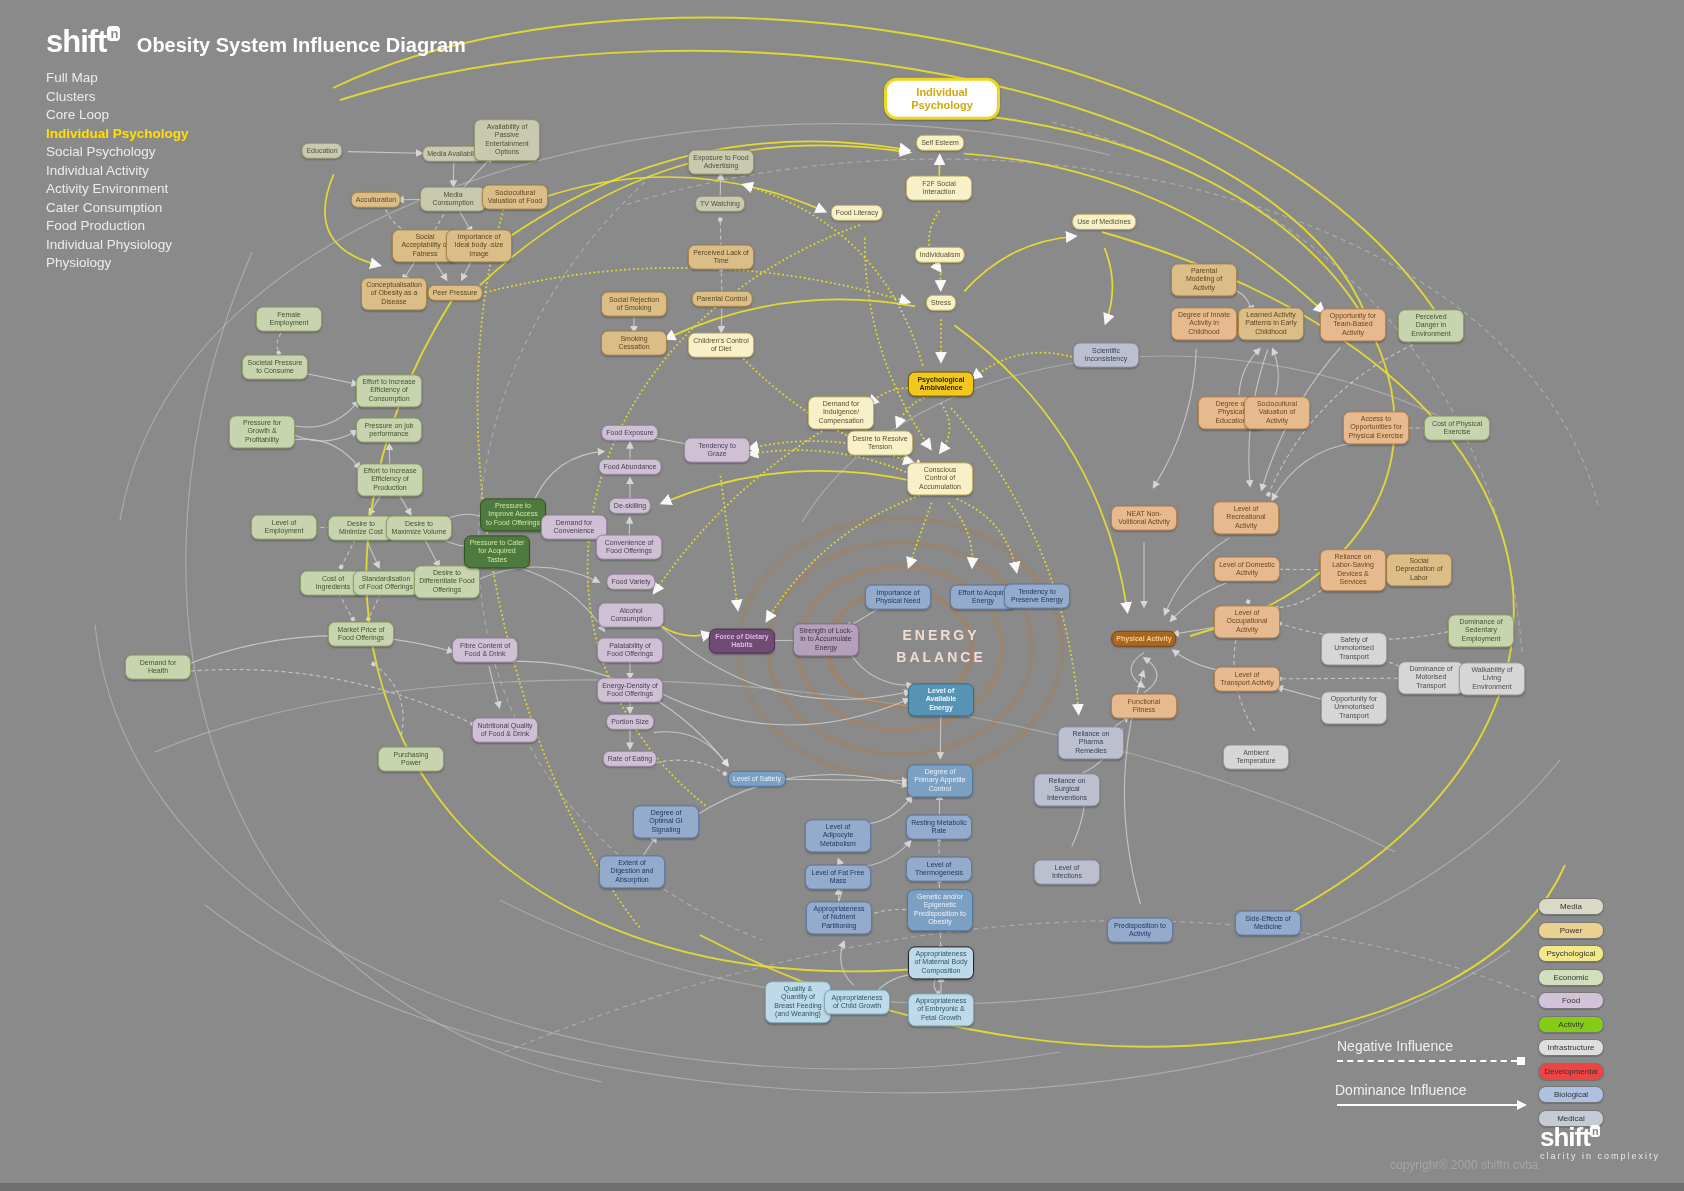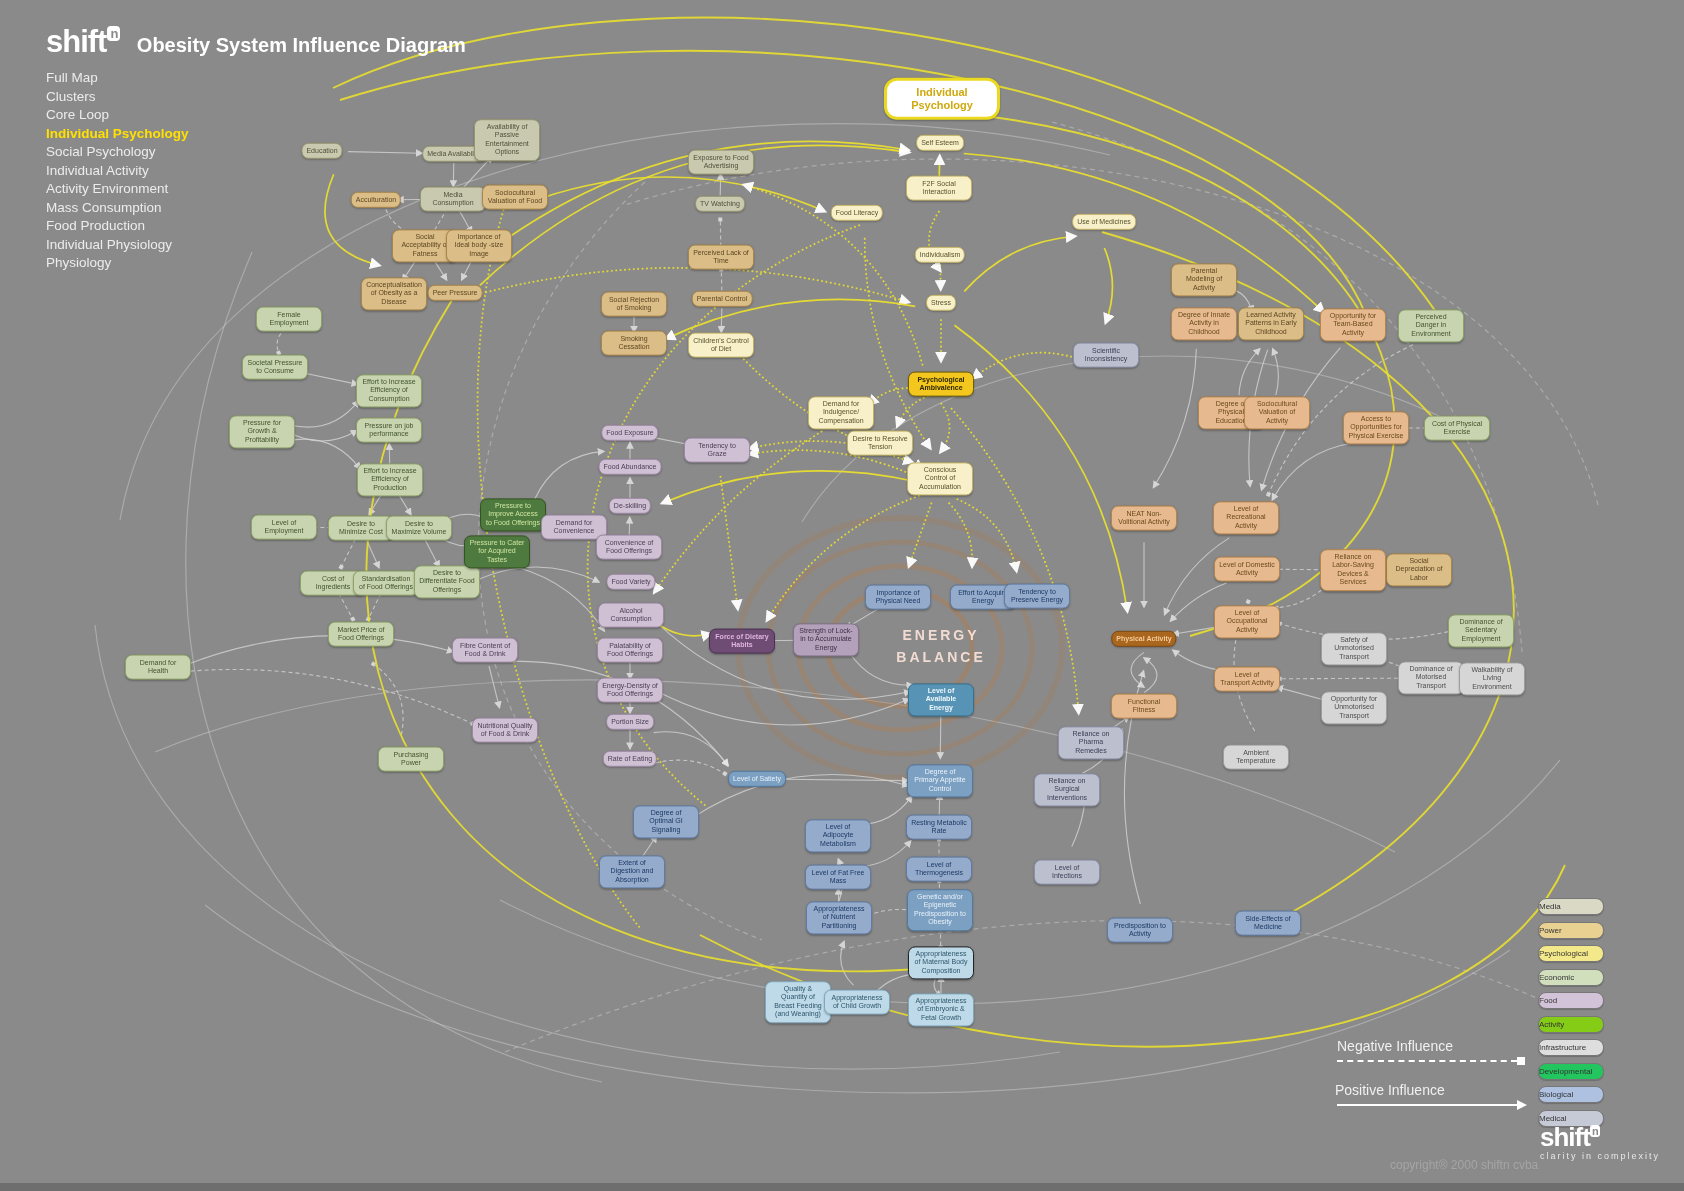--- a/index.html
+++ b/index.html
@@ -39,25 +39,25 @@
   .s-teal{background:#5793b5 !important;border-color:#36708e !important;color:#eef8fd !important;font-weight:bold;}
   .s-biohl{background:#7ba0c2 !important;border-color:#53799e !important;color:#eaf2fa !important;}
   .s-maternal{border:1.8px solid #222 !important;}
   .s-lockin{background:#b3a0ba !important;border-color:#84718c !important;color:#3e3246 !important;}
   
   #energy-balance{position:absolute;left:941px;top:646px;transform:translate(-50%,-50%);
      text-align:center;color:#f2dcd2;font-weight:bold;font-size:14px;letter-spacing:3px;line-height:1.6;}
   
   #legend{position:absolute;left:1538px;top:898px;width:70px;}
   .chip{width:64px;height:15px;border:1px solid #777;border-radius:8px;font-size:8px;
-        line-height:15px;text-align:left;margin-bottom:6.5px;color:#333;background:#ddd;
+        line-height:15px;text-align:center;margin-bottom:6.5px;color:#333;background:#ddd;
         box-shadow:0 1px 1px rgba(0,0,0,.2);}
   .k-media{background:#d9d9c6}.k-social{background:#e9d191}.k-psych{background:#f4e98a}
   .k-econ{background:#d2dfbd}.k-food{background:#d3c3d9}.k-act{background:#84cc16}
-  .k-infra{background:#dedede}.k-dev{background:#22c55e}.k-bio{background:#aec1e0}.k-med{background:#c6c9d6}
+  .k-infra{background:#dedede}.k-dev{background:#ef4444}.k-bio{background:#aec1e0}.k-med{background:#c6c9d6}
   .lg-lab{position:absolute;color:#f0f0f0;font-size:14px;white-space:nowrap;}
   #neg-lab{left:1337px;top:1038px;}
   #pos-lab{left:1335px;top:1082px;}
   .lg-line{position:absolute;width:180px;}
   #neg-line{left:1337px;top:1060px;border-top:2px dashed #fff;}
   #neg-line::after{content:"";position:absolute;right:-8px;top:-5px;width:8px;height:8px;background:#fff;}
   #pos-line{left:1337px;top:1104px;border-top:2px solid #fff;}
   #pos-line::after{content:"";position:absolute;right:-10px;top:-6px;width:0;height:0;
       border-left:10px solid #fff;border-top:5px solid transparent;border-bottom:5px solid transparent;}
   
@@ -265,21 +265,21 @@
   </div>
 
   <div id="menu">
       <div class="menu-item">Full Map</div>
       <div class="menu-item">Clusters</div>
       <div class="menu-item">Core Loop</div>
       <div class="menu-item active">Individual Psychology</div>
       <div class="menu-item">Social Psychology</div>
       <div class="menu-item">Individual Activity</div>
       <div class="menu-item">Activity Environment</div>
-      <div class="menu-item">Mass Consumption</div>
+      <div class="menu-item">Cater Consumption</div>
       <div class="menu-item">Food Production</div>
       <div class="menu-item">Individual Physiology</div>
       <div class="menu-item">Physiology</div>
     </div>
 
   <div id="energy-balance">
     <div>ENERGY</div>
     <div>BALANCE</div>
   </div>
 
@@ -402,21 +402,21 @@
       <div class="chip k-econ">Economic</div>
       <div class="chip k-food">Food</div>
       <div class="chip k-act">Activity</div>
       <div class="chip k-infra">Infrastructure</div>
       <div class="chip k-dev">Developmental</div>
       <div class="chip k-bio">Biological</div>
       <div class="chip k-med">Medical</div>
     </div>
   <div class="lg-lab" id="neg-lab">Negative Influence</div>
   <div class="lg-line" id="neg-line"></div>
-  <div class="lg-lab" id="pos-lab">Positive Influence</div>
+  <div class="lg-lab" id="pos-lab">Dominance Influence</div>
   <div class="lg-line" id="pos-line"></div>
 
   <div id="copyright">copyright® 2000 shiftn cvba</div>
   <div id="logo2">
     <span class="brand"><span>shift</span><span class="brand-sup">n</span></span>
     <span class="tagline">clarity in complexity</span>
   </div>
 </div>
 
 </body></html>

